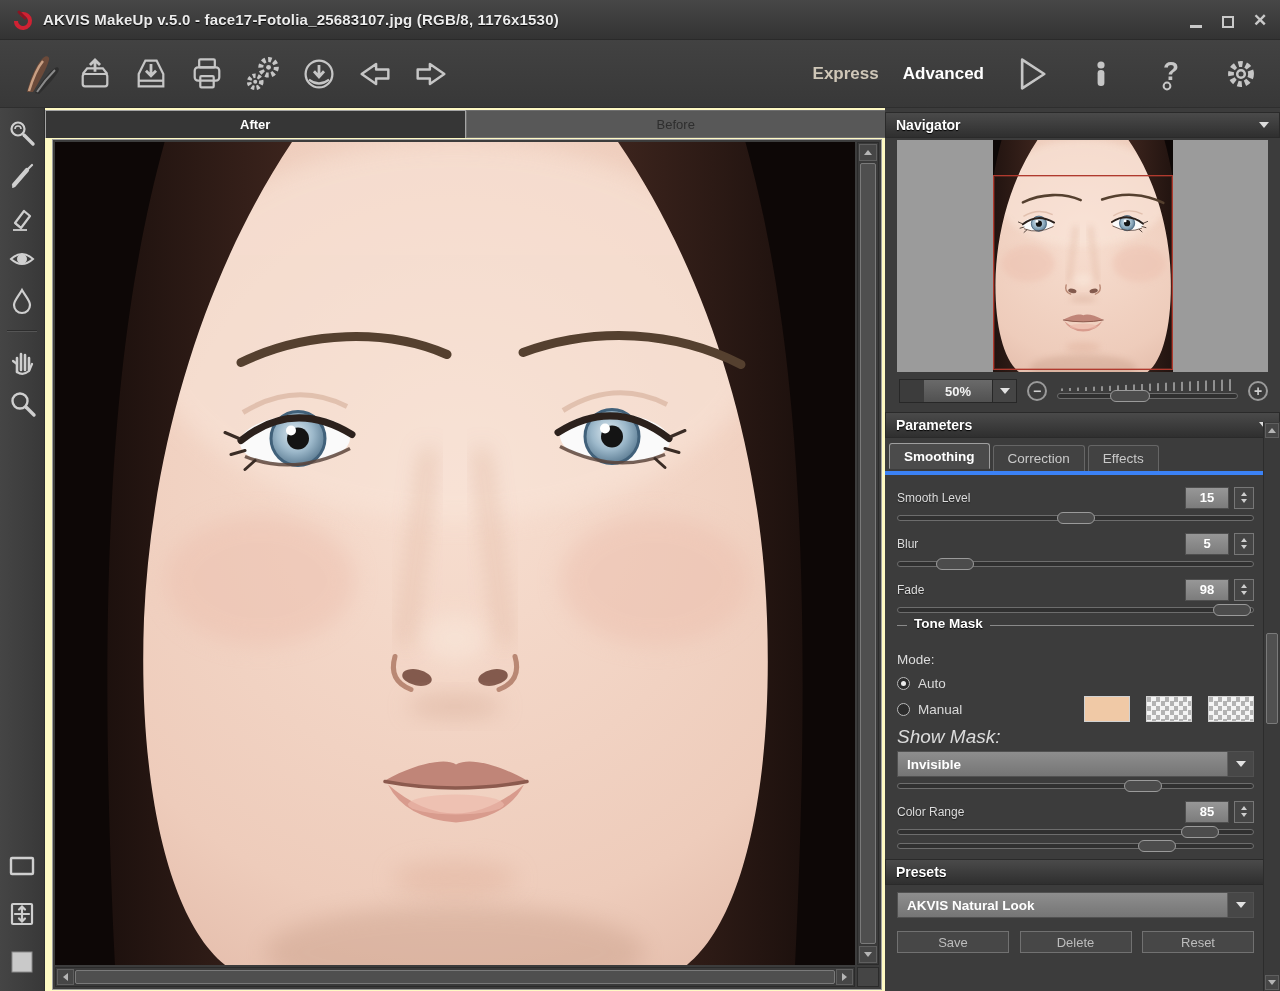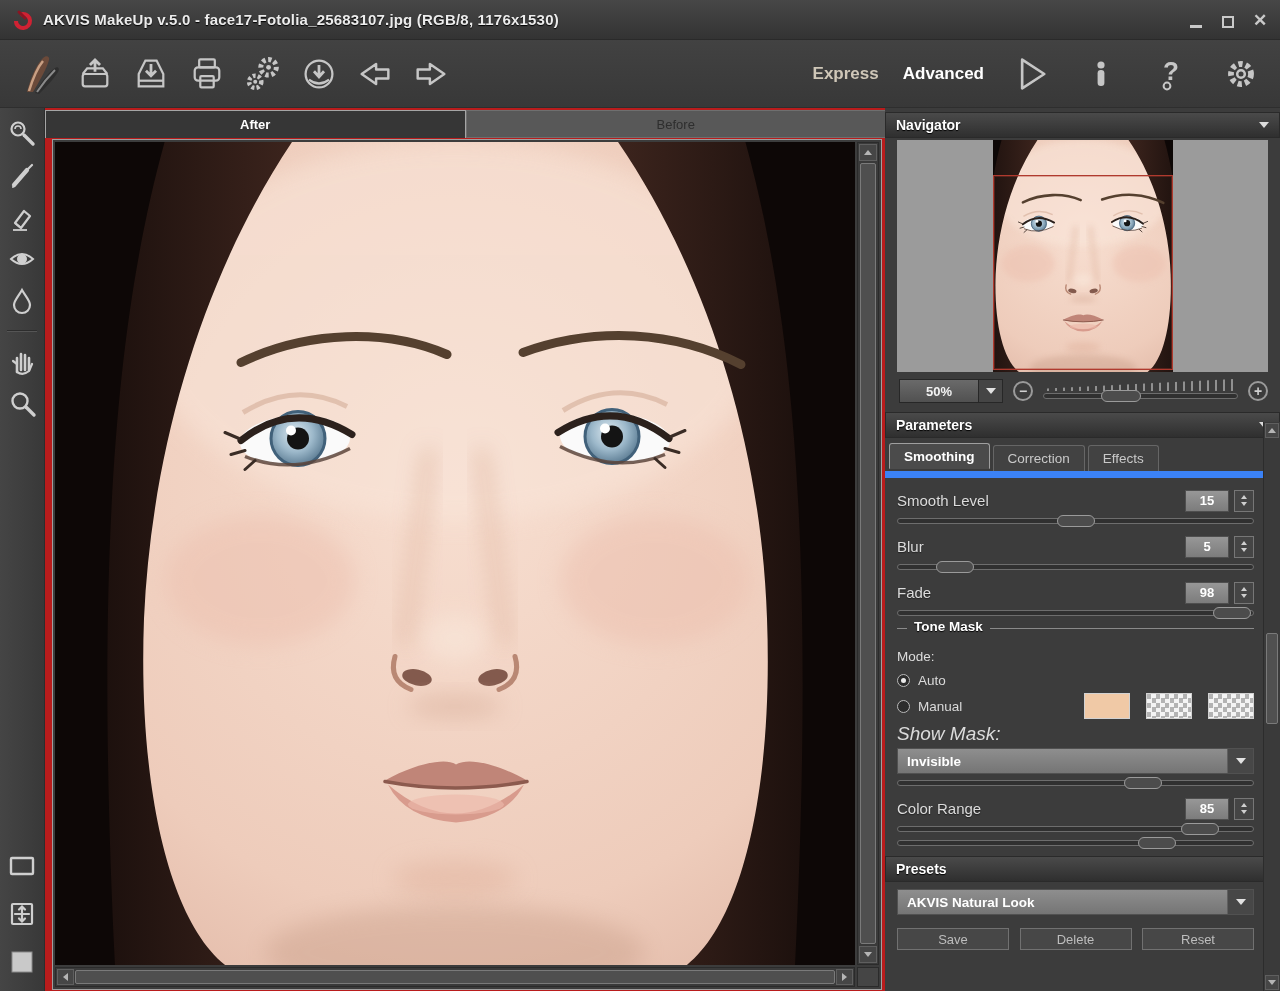--- a/index.html
+++ b/index.html
@@ -1,19 +1,19 @@
 <!DOCTYPE html>
 <html><head>
 <meta charset="utf-8">
 <style>
   * { margin:0; padding:0; box-sizing:border-box; }
   html,body { background:#222; }
   #app {
     position:relative; width:1280px; height:991px; overflow:hidden;
-    background:#b91c1c; font-family:"Liberation Sans", sans-serif;
+    background:#fef9c3; font-family:"Liberation Sans", sans-serif;
     -webkit-font-smoothing:antialiased; user-select:none;
   }
   
   .titlebar {
     position:absolute; left:0; top:0; width:1280px; height:40px;
     background:linear-gradient(#474747,#333); display:flex; align-items:center;
     padding:0 12px; color:#ececec; border-bottom:1px solid #2a2a2a;
   }
   .titlebar .logo { margin-right:9px; }
   .title-text { font-size:15px; font-weight:bold; letter-spacing:.2px; text-shadow:0 1px 1px #000; }
@@ -80,45 +80,45 @@
   }
   .collapse { margin-left:auto; width:0; height:0; border:5px solid transparent; border-top:6px solid #dcdcdc; margin-top:5px; }
   
   .nav-view { height:236px; display:flex; padding:2px 12px 2px 12px; }
   .nav-side { flex:1; background:#9b9b9b; }
   .nav-thumb { width:180px; position:relative; background:#151515; }
   .nav-thumb svg { width:100%; height:100%; display:block; }
   .nav-frame { position:absolute; left:0; right:0; top:15%; bottom:1%; border:1px solid #b03a2e; box-shadow:inset 0 0 0 1px rgba(176,58,46,.35); }
   .zoombar { height:34px; display:flex; align-items:center; padding:2px 12px 2px 14px; gap:10px; }
   .zoom-combo { display:flex; height:24px; border:1px solid #272727; }
-  .zoom-val { width:78px; background:linear-gradient(#6a6a6a,#515151); color:#f2f2f2; font-weight:bold; font-size:13px; display:flex; align-items:center; justify-content:center; }
+  .zoom-val { width:68px; background:linear-gradient(#6a6a6a,#515151); color:#f2f2f2; font-weight:bold; font-size:13px; display:flex; align-items:center; justify-content:center;margin-left:24px; }
   .zoom-dd { width:24px; background:#454545; border-left:1px solid #272727; display:flex; align-items:center; justify-content:center; }
   .zbtn { width:20px; height:20px; border:2px solid #9a9a9a; border-radius:50%; color:#d0d0d0; font-size:14px; font-weight:bold; display:flex; align-items:center; justify-content:center; line-height:0; }
   .zslider { flex:1; position:relative; height:24px; }
   .zticks { position:absolute; left:4px; right:4px; top:0; height:12px;
     background:repeating-linear-gradient(90deg,#9a9a9a 0 2px,transparent 2px 8px);
     clip-path:polygon(0 100%, 0 80%, 100% 0, 100% 100%); opacity:.9; }
   .ztrack { position:absolute; left:0; right:0; top:14px; height:6px; background:#303030; border:1px solid #6d6d6d; border-radius:3px; }
   .zhandle { position:absolute; top:-4px; width:40px; height:12px; background:#4c4c4c; border:1px solid #9a9a9a; border-radius:6px; transform:translateX(-50%); }
   
-  .ptabs { display:flex; gap:3px; padding:3px 14px 0 4px; border-bottom:7px solid #3b82f6; margin-top:2px; }
+  .ptabs { display:flex; gap:3px; padding:3px 14px 0 4px; border-bottom:4px solid #3b82f6; margin-top:2px; }
   .ptab { height:26px; padding:0 14px; display:flex; align-items:center; font-size:13.5px; border-radius:3px 3px 0 0; cursor:default; }
   .ptab-active { background:#4b4b4b; border:1px solid #9f9f9f; border-bottom:1px solid #4b4b4b; margin-bottom:-1px; color:#fff; font-weight:bold; }
   .ptab-idle { background:#424242; border:1px solid #666; border-bottom:none; color:#c9c9c9; margin-top:2px; }
   .pbody { padding:8px 26px 0 12px; color:#d9d9d9; }
   .prow { display:flex; align-items:center; height:29px; }
-  .plabel { flex:1; font-size:15px; color:#dcdcdc; text-shadow:0 1px 1px #222; }
+  .plabel { flex:1; font-size:12px; color:#dcdcdc; text-shadow:0 1px 1px #222; }
   .valbox { width:44px; height:22px; background:linear-gradient(#979797,#7c7c7c); border:1px solid #4f4f4f; color:#fff; font-weight:bold; font-size:13px; display:flex; align-items:center; justify-content:center; }
   .spin { width:20px; height:22px; margin-left:5px; background:#454545; border:1px solid #777; display:flex; flex-direction:column; align-items:center; justify-content:center; gap:3px; }
   .spin i { width:0; height:0; border:3.5px solid transparent; display:block; }
   .spin .up { border-bottom:4.5px solid #cfcfcf; margin-top:-2px; }
   .spin .dn { border-top:4.5px solid #cfcfcf; margin-bottom:-2px; }
   .track { position:relative; height:6px; background:#303030; border:1px solid #6d6d6d; border-radius:3px; margin:3px 0 8px; }
   .handle { position:absolute; top:-4px; width:38px; height:12px; background:#4c4c4c; border:1px solid #9a9a9a; border-radius:6px; transform:translateX(-50%); }
-  .group { border-top:1px solid #8a8a8a; margin-top:12px; position:relative; padding-top:16px; }
+  .group { border-top:1px solid #8a8a8a; margin-top:12px; position:relative; padding-top:22px; }
   .group-title { position:absolute; top:-10px; left:10px; background:#3c3c3c; padding:0 7px; color:#fff; font-weight:bold; font-size:13.5px; text-shadow:0 1px 1px #000; }
   .mode-line { font-size:13.5px; color:#dcdcdc; height:22px; display:flex; align-items:center; }
   .radio-row { display:flex; align-items:center; height:26px; gap:8px; font-size:13.5px; }
   .radio { width:13px; height:13px; border-radius:50%; border:1px solid #b9b9b9; background:#2c2c2c; position:relative; flex:0 0 auto; }
   .radio-sel::after { content:''; position:absolute; inset:3px; border-radius:50%; background:#eaeaea; }
   .swatches { margin-left:auto; display:flex; gap:16px; }
   .swatch { width:46px; height:26px; border:1px solid #d2d2d2; }
   .checker { background:repeating-conic-gradient(#f4f4f4 0% 25%, #b3b3b3 0% 50%); background-size:9px 9px; }
   .showmask-label { font-size:19px; color:#dcdcdc; height:22px; display:flex; align-items:flex-end; margin-top:4px;font-style:italic; }
   .dropdown { height:26px; margin:3px 0 6px; background:linear-gradient(#8e8e8e,#757575); border:1px solid #515151; display:flex; align-items:center; padding-left:9px; color:#fff; font-weight:bold; font-size:13.5px; }

